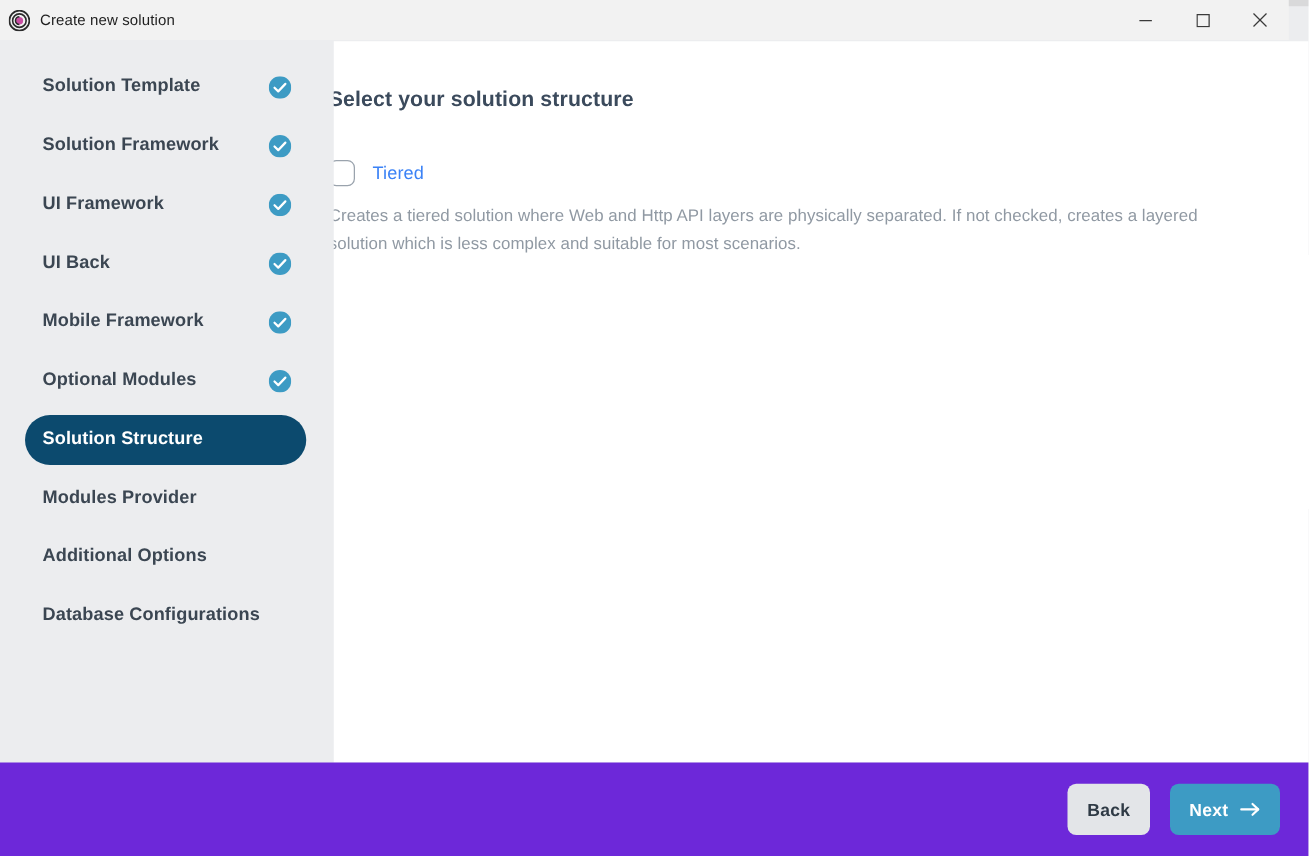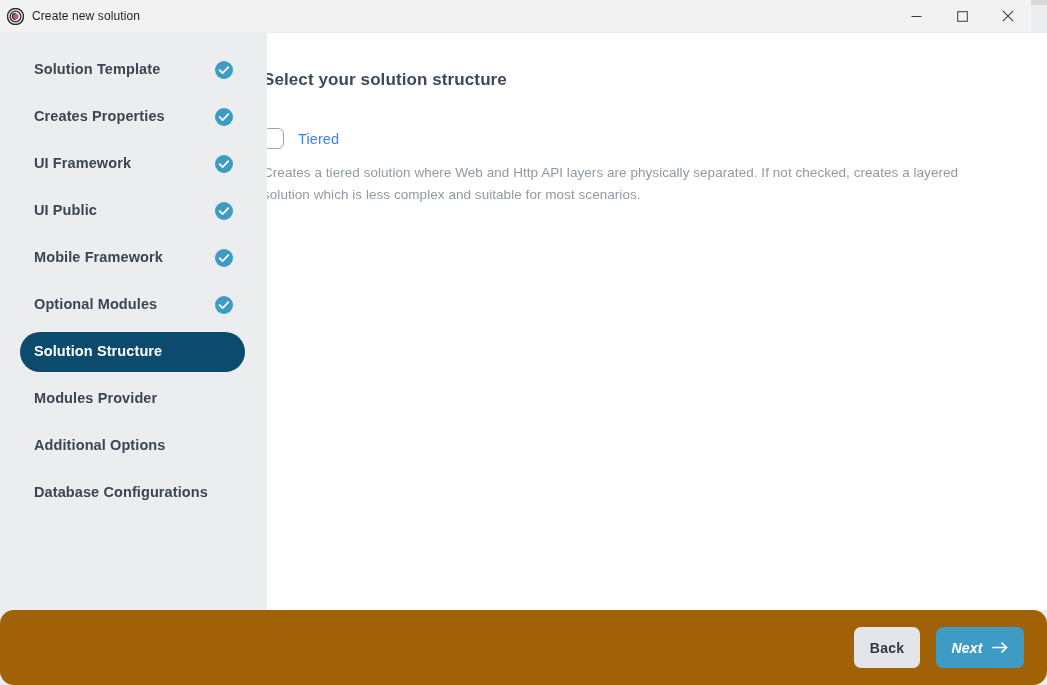--- a/index.html
+++ b/index.html
@@ -172,28 +172,27 @@
     max-width: 722px;
     margin: 0;
     letter-spacing: .05px;
   }
 
   
   .footer {
     position: absolute;
     left: 0; bottom: 0;
     width: 1047px; height: 75px;
-    background: #a16207;
+    background: #6d28d9;
     display: flex;
     align-items: center;
     justify-content: flex-end;
     padding-right: 23px;
     gap: 16px;
     z-index: 3;
-    border-radius: 14px;
   }
   .btn {
     border: none;
     border-radius: 7px;
     font-family: "Liberation Sans", sans-serif;
     font-size: 14px;
     font-weight: 700;
     cursor: default;
     display: flex;
     align-items: center;
@@ -203,21 +202,20 @@
   .btn-back {
     background: #e3e5e8;
     color: #2f3a45;
     width: 66px; height: 41px;
   }
   .btn-next {
     background: #3d9bc4;
     color: #ffffff;
     width: 88px; height: 41px;
     gap: 9px;
-    font-style: italic;
   }
   .btn-next .arrow { display: flex; align-items: center; }
 </style>
 </head>
 <body>
 
 <div id="app">
 
   <div class="behind-strip">
     <div class="bs-tab"></div>
@@ -271,41 +269,41 @@
       <span class="nav-label">Solution Template</span>
       <span class="check-badge">
         <svg width="18" height="18" viewBox="0 0 18 18">
             <circle cx="9" cy="9" r="9" fill="#3d9bc4"></circle>
             <path d="M4.6 9.2 L7.6 12.1 L13.3 6.1" fill="none" stroke="#fff" stroke-width="1.75" stroke-linecap="round" stroke-linejoin="round"></path>
           </svg>
       </span>
     </div>
 
     <div class="nav-item">
-      <span class="nav-label">Creates Properties</span>
+      <span class="nav-label">Solution Framework</span>
       <span class="check-badge">
         <svg width="18" height="18" viewBox="0 0 18 18">
             <circle cx="9" cy="9" r="9" fill="#3d9bc4"></circle>
             <path d="M4.6 9.2 L7.6 12.1 L13.3 6.1" fill="none" stroke="#fff" stroke-width="1.75" stroke-linecap="round" stroke-linejoin="round"></path>
           </svg>
       </span>
     </div>
 
     <div class="nav-item">
       <span class="nav-label">UI Framework</span>
       <span class="check-badge">
         <svg width="18" height="18" viewBox="0 0 18 18">
             <circle cx="9" cy="9" r="9" fill="#3d9bc4"></circle>
             <path d="M4.6 9.2 L7.6 12.1 L13.3 6.1" fill="none" stroke="#fff" stroke-width="1.75" stroke-linecap="round" stroke-linejoin="round"></path>
           </svg>
       </span>
     </div>
 
     <div class="nav-item">
-      <span class="nav-label">UI Public</span>
+      <span class="nav-label">UI Back</span>
       <span class="check-badge">
         <svg width="18" height="18" viewBox="0 0 18 18">
             <circle cx="9" cy="9" r="9" fill="#3d9bc4"></circle>
             <path d="M4.6 9.2 L7.6 12.1 L13.3 6.1" fill="none" stroke="#fff" stroke-width="1.75" stroke-linecap="round" stroke-linejoin="round"></path>
           </svg>
       </span>
     </div>
 
     <div class="nav-item">
       <span class="nav-label">Mobile Framework</span>

